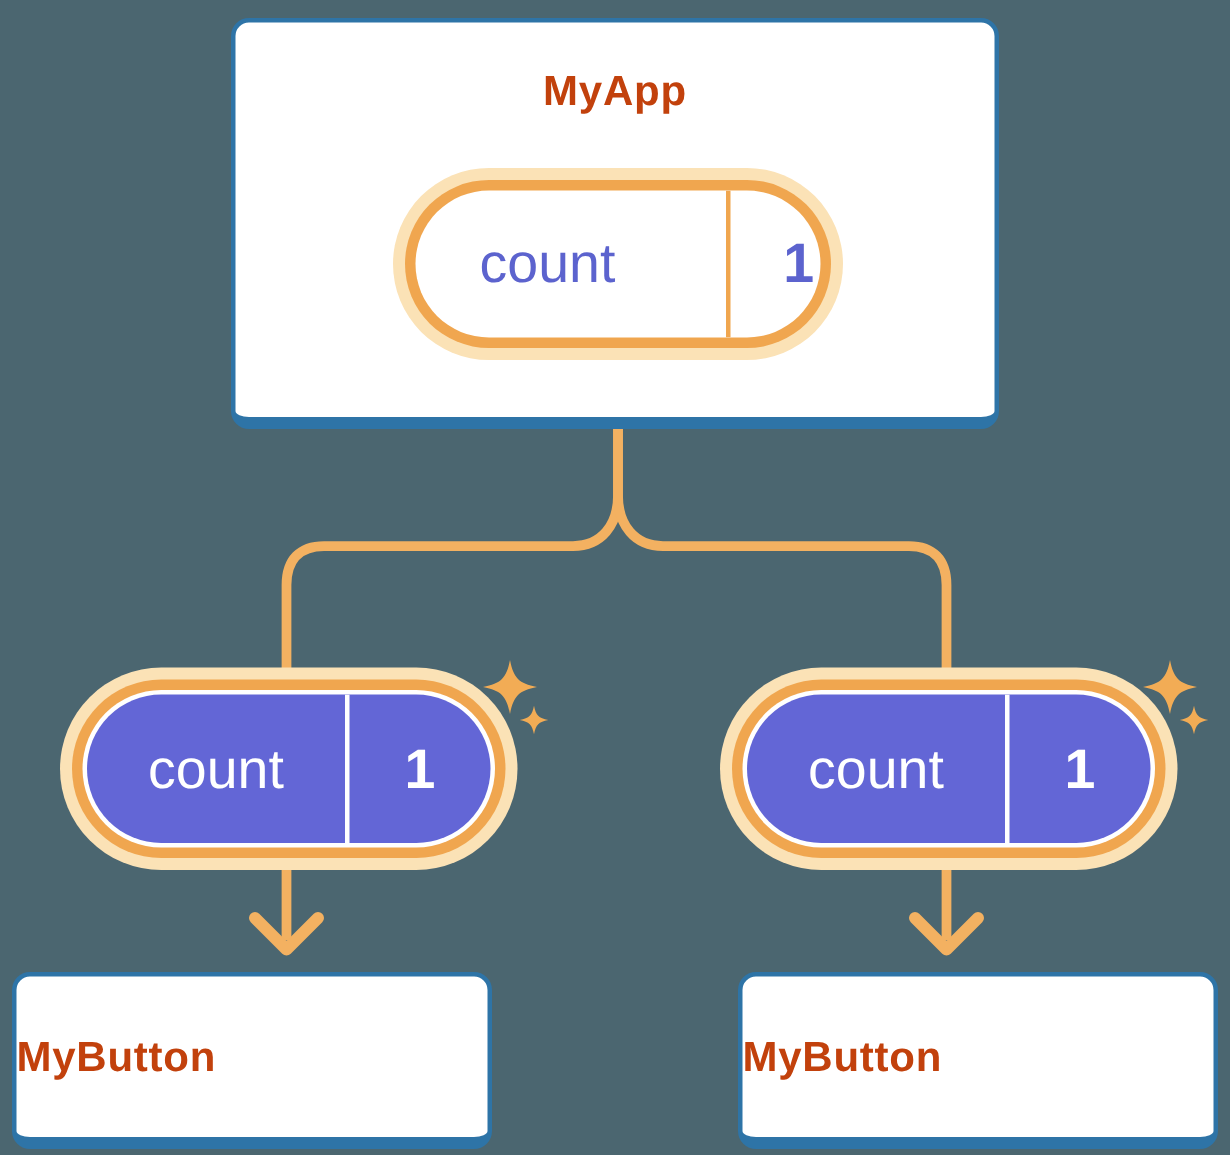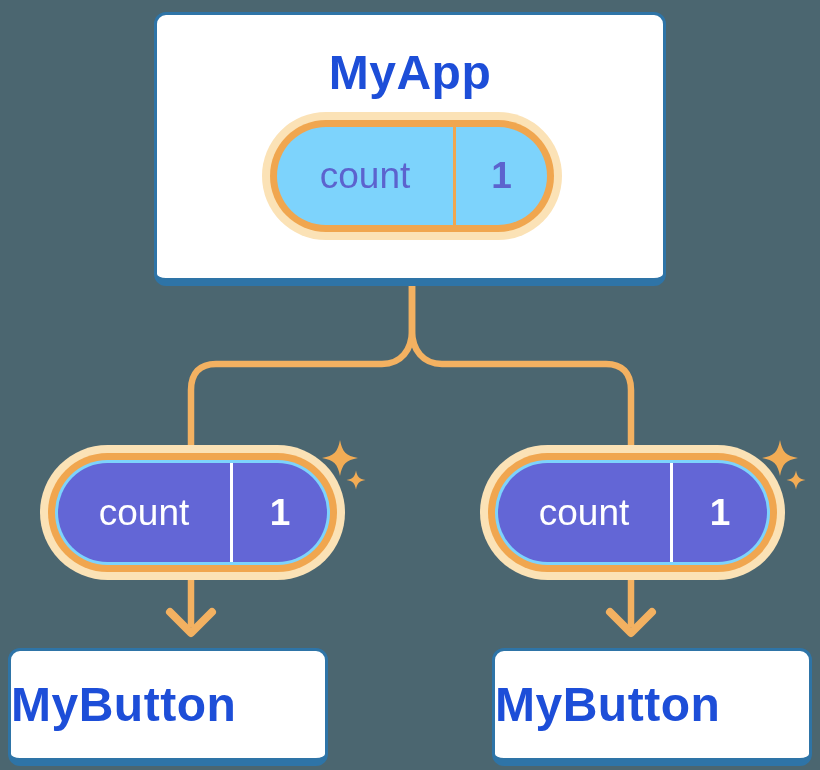--- a/index.html
+++ b/index.html
@@ -29,35 +29,35 @@
     border-radius: 12px;
     box-sizing: border-box;
   }
   .card-root { left: 154px; top: 12px; width: 512px; height: 274px; }
   .card-child { width: 320px; height: 118px;
                 display: flex; align-items: center; justify-content: flex-start; }
   .card-child-left  { left: 8px;   top: 648px; }
   .card-child-right { left: 492px; top: 648px; }
 
   .card-title {
-    color: #1d4ed8;
-    font-size: 48px;
+    color: #c2410c;
+    font-size: 28px;
     font-weight: bold;
     letter-spacing: 0.5px;
     text-align: center;
   }
   .root-title { position: absolute; left: 0; right: 0; top: 30px; }
 
   
   .pill { position: absolute; border-radius: 999px; background: #FBE2B6; padding: 8px;
           box-sizing: border-box; }
   .pill-ring { border-radius: 999px; background: #F0A64F; padding: 7px; height: 100%;
                box-sizing: border-box; }
-  .pill-body { border-radius: 999px; background: #7dd3fc; height: 100%;
-               box-sizing: border-box; display: flex; align-items: stretch; overflow: hidden; }
+  .pill-body { border-radius: 999px; background: #ffffff; height: 100%;
+               box-sizing: border-box; display: flex; align-items: stretch; overflow: hidden; gap: 31px; }
 
   .pill-root { left: 105px; top: 97px; width: 300px; height: 128px; } 
   .pill-child { width: 305px; height: 135px; }
   .pill-child-left  { left: 40px;  top: 445px; }
   .pill-child-right { left: 480px; top: 445px; }
 
   .cell { display: flex; align-items: center; justify-content: center; }
   .label-cell { width: 176px; }
   .value-cell { flex: 1; }
 

